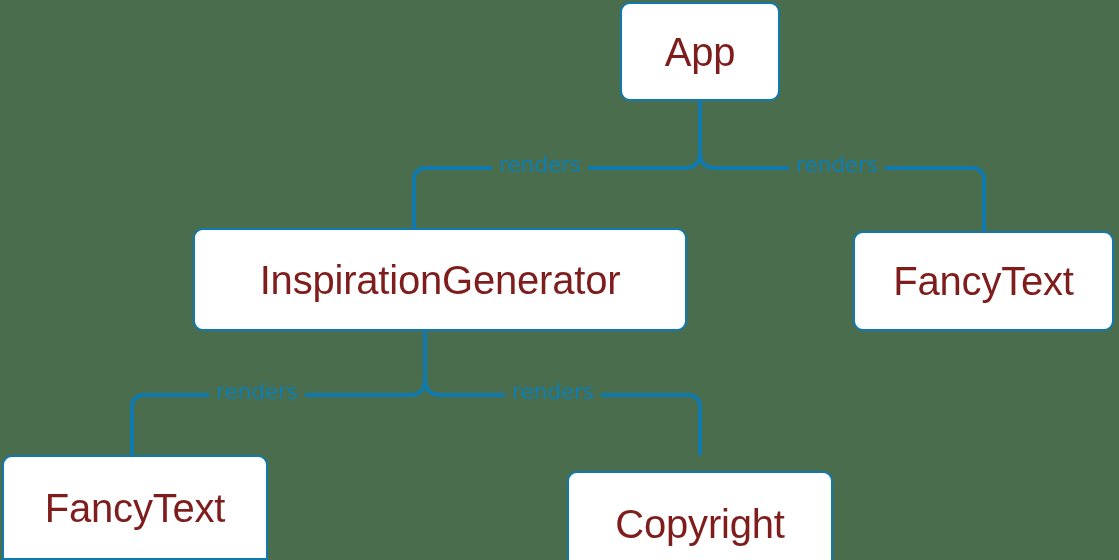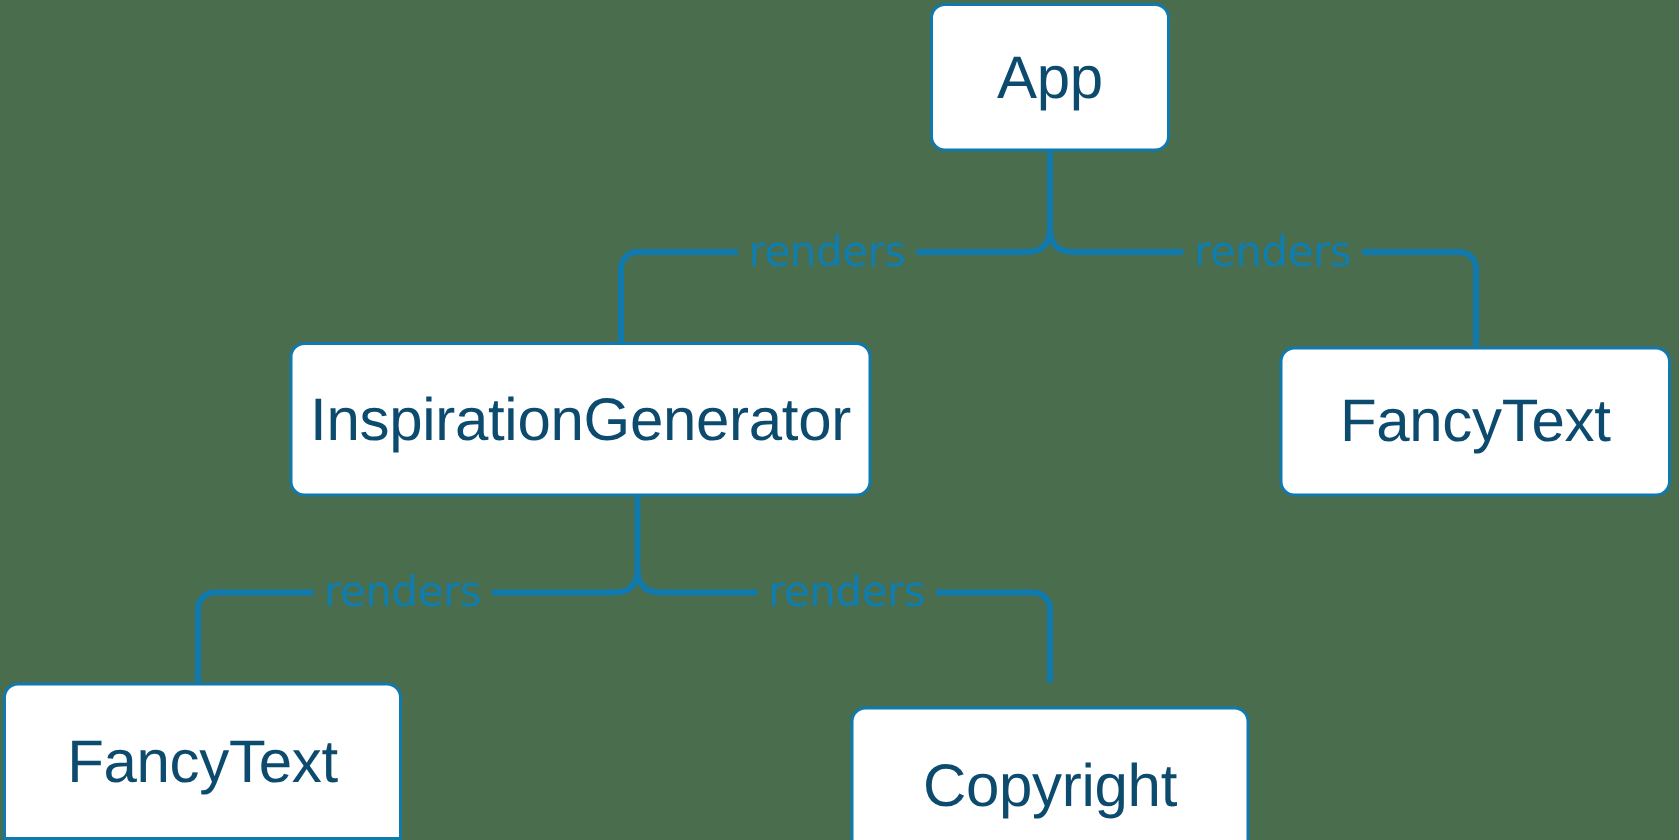--- a/index.html
+++ b/index.html
@@ -28,45 +28,45 @@
     background: #ffffff;
     border: 2px solid #1079ad;
     border-radius: 10px;
     box-sizing: border-box;
     display: flex;
     align-items: center;
     justify-content: center;
     z-index: 2;
   }
   .node-label {
-    color: #0c4a6e;
+    color: #7f1d1d;
     font-family: "Liberation Sans", sans-serif;
     font-size: 40px;
     font-weight: 400;
     letter-spacing: -0.2px;
     white-space: nowrap;
     line-height: 1;
   }
   .edge-label {
     position: absolute;
     color: #0f7dae;
     font-family: "DejaVu Sans", sans-serif;
-    font-size: 28px;
+    font-size: 22px;
     font-weight: 500;
     letter-spacing: -0.3px;
     white-space: nowrap;
     line-height: 1;
     z-index: 3;
     background: #4a6d4e;
     padding: 0 7px;
   }
 
   
   #node-app        { left: 620px; top: 2px;   width: 160px; height: 99px; }
-  #node-inspgen    { left: 193px; top: 228px; width: 388px; height: 103px; }
+  #node-inspgen    { left: 193px; top: 228px; width: 494px; height: 103px; }
   #node-fancy-r    { left: 853px; top: 231px; width: 261px; height: 100px; }
   #node-fancy-b    { left: 2px;   top: 455px; width: 266px; height: 105px; border-bottom-left-radius: 0; border-bottom-right-radius: 0;}
   #node-copyright  { left: 567px; top: 471px; width: 266px; height: 105px; border-bottom-left-radius: 0; border-bottom-right-radius: 0;}
 
   
   #lbl-app-inspgen  { left: 492px; top: 154px; }
   #lbl-app-fancy    { left: 789px; top: 154px; }
   #lbl-ig-fancy     { left: 209px; top: 381px; }
   #lbl-ig-copyright { left: 505px; top: 381px; }
 </style>

